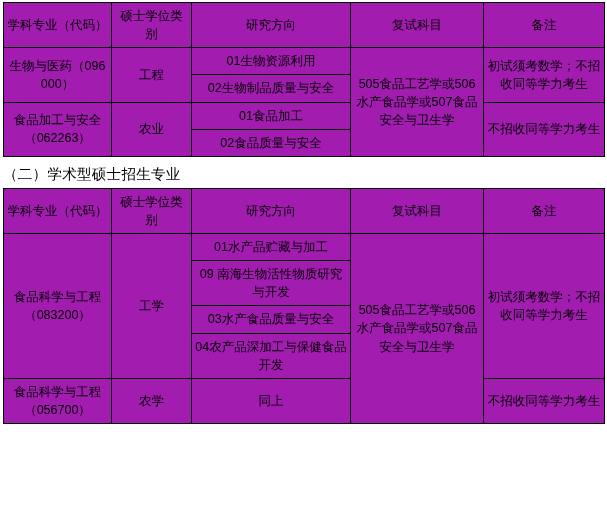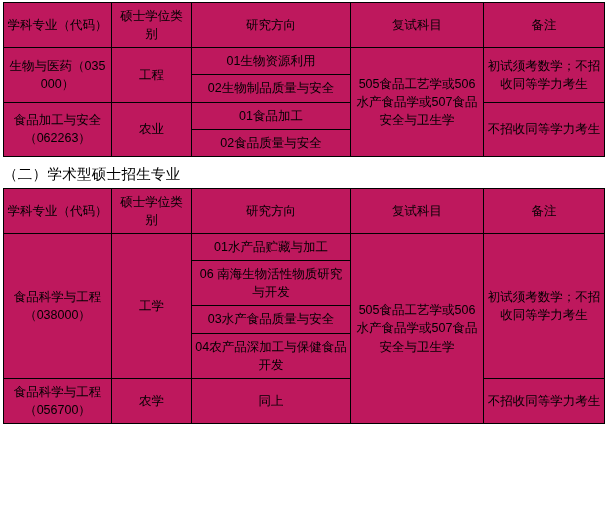--- a/index.html
+++ b/index.html
@@ -18,21 +18,21 @@
     width: 607px;
     height: 516px;
     position: relative;
     box-sizing: border-box;
   }
   table.doc-table {
     border-collapse: collapse;
     table-layout: fixed;
     width: 601px;
     margin: 2px 0 0 3px;
-    background: #be185d;
+    background: #a21caf;
   }
   table.doc-table td {
     border: 1px solid #000000;
     padding: 4px 3px;
     vertical-align: middle;
     text-align: center;
     font-size: 12.5px;
     line-height: 1.45;
     word-break: break-all;
   }
@@ -99,21 +99,21 @@
     <tbody>
       <tr class="hdr-row">
         <td class="hdr left">学科专业（代码）</td>
         <td class="hdr left">硕士学位类别</td>
         <td class="hdr">研究方向</td>
         <td class="hdr">复试科目</td>
         <td class="hdr">备注</td>
       </tr>
 
       <tr>
-        <td class="major-cell" rowspan="2">生物与医药（035000）</td>
+        <td class="major-cell" rowspan="2">生物与医药（096000）</td>
         <td rowspan="2">工程</td>
         <td class="dir-cell">01生物资源利用</td>
         <td class="exam-cell" rowspan="4">505食品工艺学或506水产食品学或507食品安全与卫生学</td>
         <td class="remark-cell" rowspan="2">初试须考数学；不招收同等学力考生</td>
       </tr>
       <tr>
         <td class="dir-cell">02生物制品质量与安全</td>
       </tr>
 
       <tr>
@@ -141,28 +141,28 @@
     <tbody>
       <tr class="hdr-row">
         <td class="hdr left">学科专业（代码）</td>
         <td class="hdr left">硕士学位类别</td>
         <td class="hdr">研究方向</td>
         <td class="hdr">复试科目</td>
         <td class="hdr">备注</td>
       </tr>
 
       <tr>
-        <td class="major-cell" rowspan="4">食品科学与工程（038000）</td>
+        <td class="major-cell" rowspan="4">食品科学与工程（083200）</td>
         <td rowspan="4">工学</td>
         <td class="dir-cell">01水产品贮藏与加工</td>
         <td class="exam-cell" rowspan="5">505食品工艺学或506水产食品学或507食品安全与卫生学</td>
         <td class="remark-cell" rowspan="4">初试须考数学；不招收同等学力考生</td>
       </tr>
       <tr>
-        <td class="dir-cell">06 南海生物活性物质研究与开发</td>
+        <td class="dir-cell">09 南海生物活性物质研究与开发</td>
       </tr>
       <tr>
         <td class="dir-cell">03水产食品质量与安全</td>
       </tr>
       <tr>
         <td class="dir-cell">04农产品深加工与保健食品开发</td>
       </tr>
 
       <tr>
         <td class="major-cell">食品科学与工程（056700）</td>

